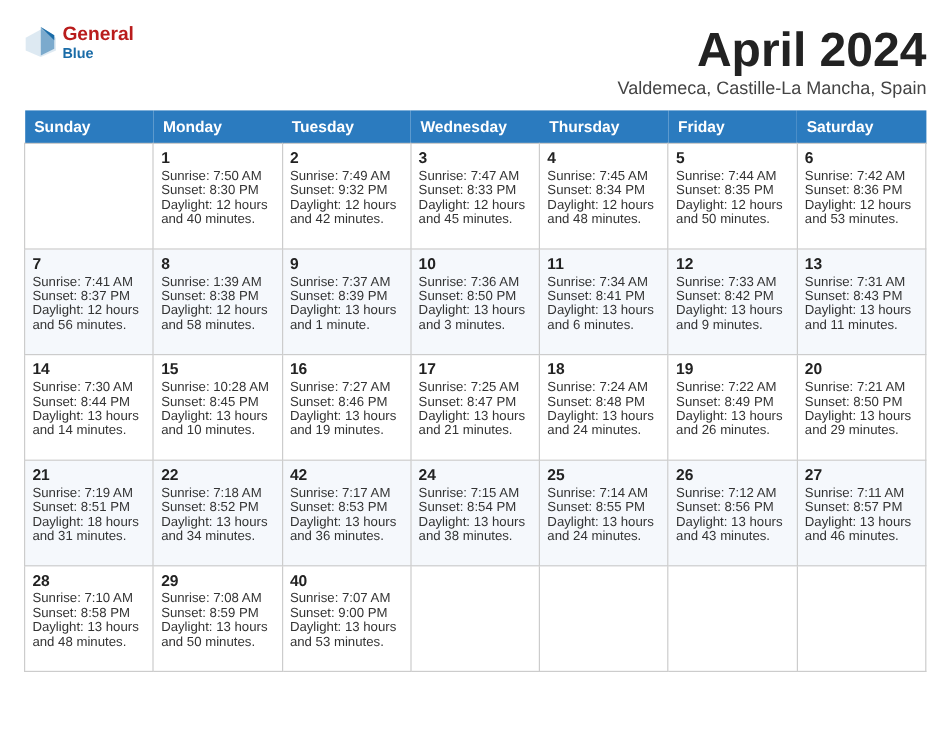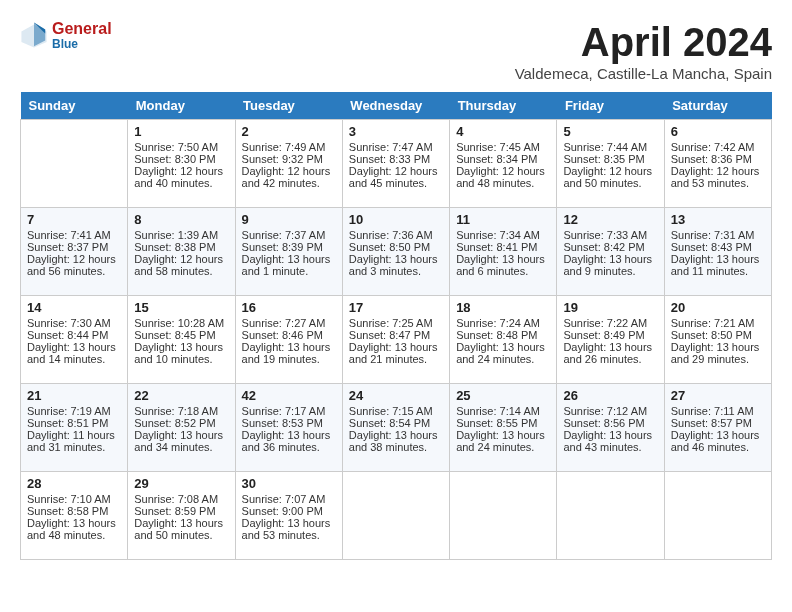--- a/index.html
+++ b/index.html
@@ -240,21 +240,21 @@
           <div>Sunrise: 7:21 AM</div>
           <div>Sunset: 8:50 PM</div>
           <div>Daylight: 13 hours and 29 minutes.</div>
         </td>
       </tr>
       <tr>
         <td>
           <span class="day-number">21</span>
           <div>Sunrise: 7:19 AM</div>
           <div>Sunset: 8:51 PM</div>
-          <div>Daylight: 11 hours and 31 minutes.</div>
+          <div>Daylight: 18 hours and 31 minutes.</div>
         </td>
         <td>
           <span class="day-number">22</span>
           <div>Sunrise: 7:18 AM</div>
           <div>Sunset: 8:52 PM</div>
           <div>Daylight: 13 hours and 34 minutes.</div>
         </td>
         <td>
           <span class="day-number">42</span>
           <div>Sunrise: 7:17 AM</div>
@@ -293,21 +293,21 @@
           <div>Sunset: 8:58 PM</div>
           <div>Daylight: 13 hours and 48 minutes.</div>
         </td>
         <td>
           <span class="day-number">29</span>
           <div>Sunrise: 7:08 AM</div>
           <div>Sunset: 8:59 PM</div>
           <div>Daylight: 13 hours and 50 minutes.</div>
         </td>
         <td>
-          <span class="day-number">30</span>
+          <span class="day-number">40</span>
           <div>Sunrise: 7:07 AM</div>
           <div>Sunset: 9:00 PM</div>
           <div>Daylight: 13 hours and 53 minutes.</div>
         </td>
         <td class="empty-cell"></td>
         <td class="empty-cell"></td>
         <td class="empty-cell"></td>
         <td class="empty-cell"></td>
       </tr>
     </tbody>

